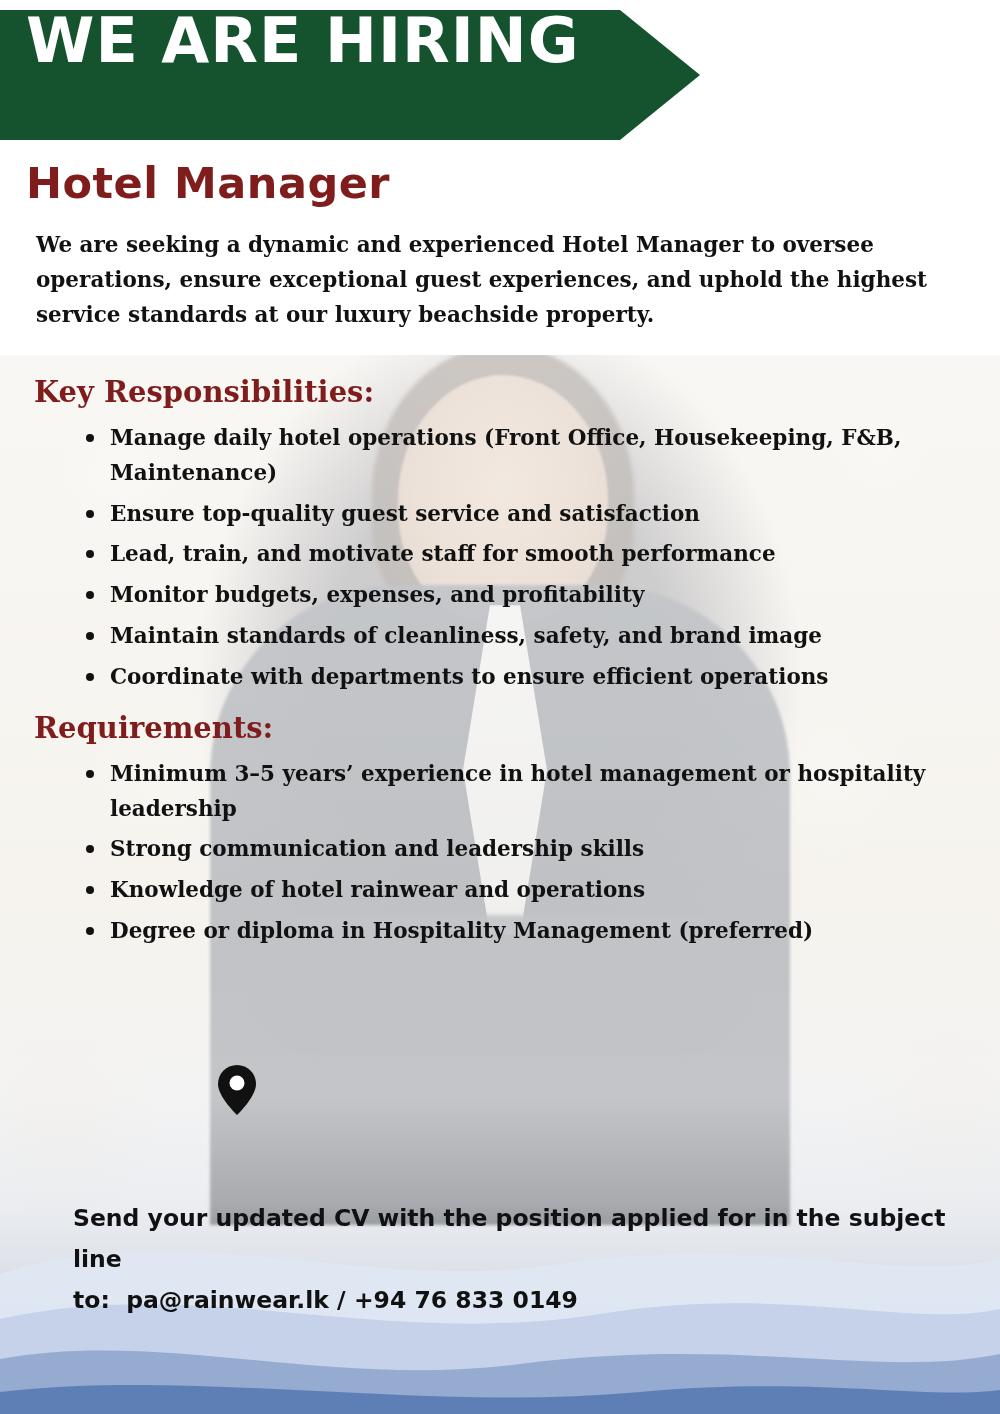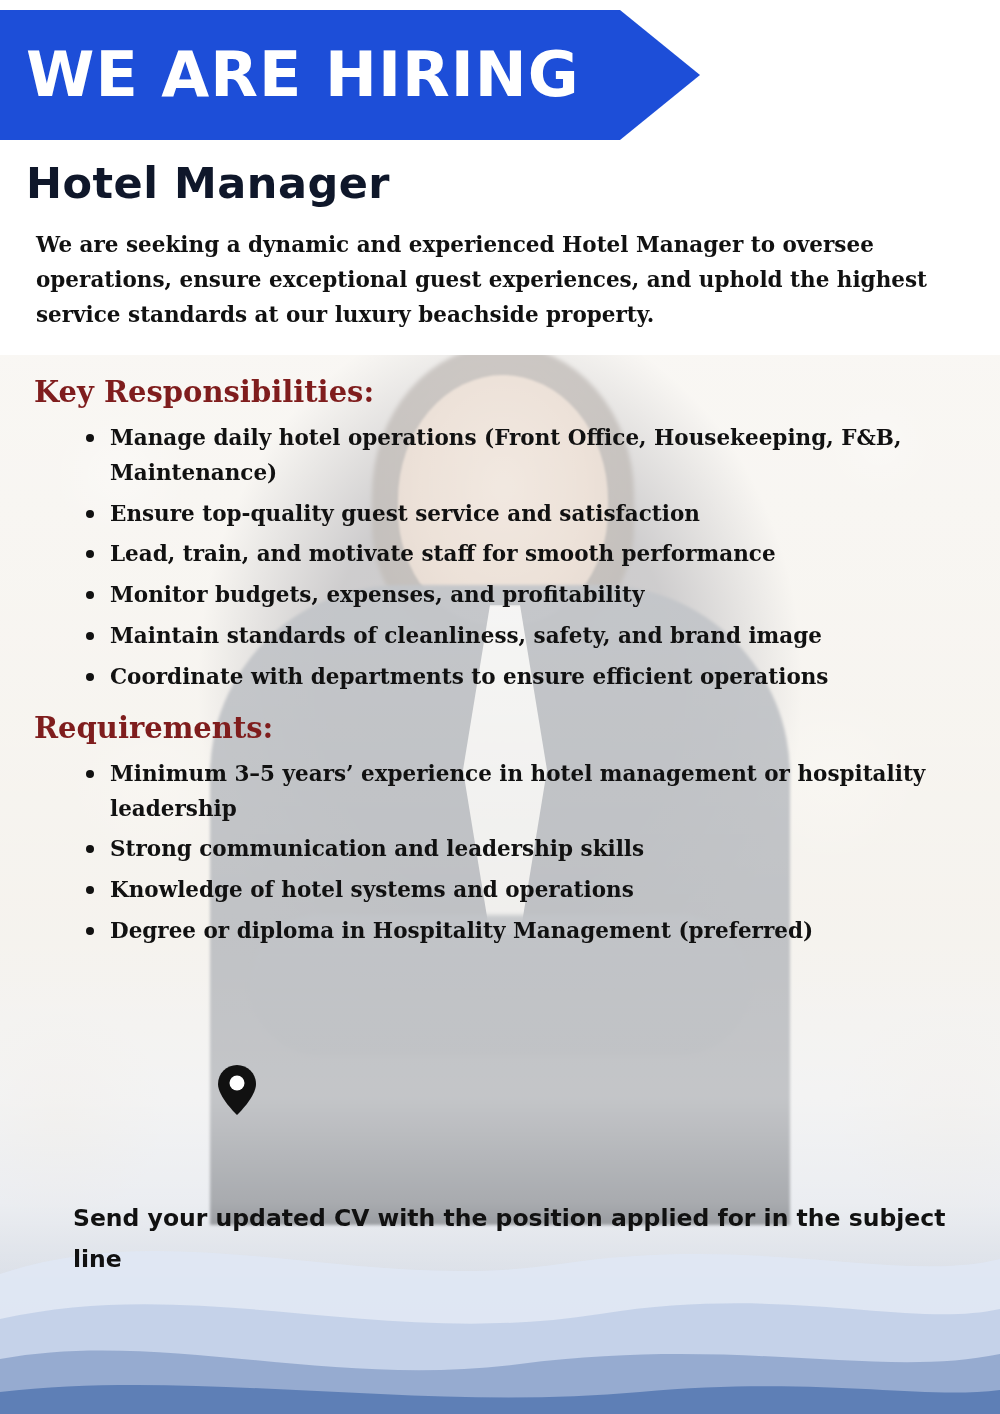--- a/index.html
+++ b/index.html
@@ -122,44 +122,44 @@
     overflow: hidden;
   }
 
   
   .header-banner {
     position: absolute;
     left: 0;
     top: 10px;
     width: 700px;
     height: 130px;
-    background: #1d4ed8;
+    background: #14532d;
     clip-path: polygon(0 0, 620px 0, 700px 65px, 620px 130px, 0 130px);
     display: flex;
-    align-items: center;
+    align-items: flex-start;
   }
   .header-title {
     color: #ffffff;
     font-family: "DejaVu Sans", sans-serif;
     font-weight: bold;
     font-size: 62px;
     letter-spacing: 1px;
     margin-left: 26px;
     line-height: 1;
   }
 
   
   .job-title {
     position: absolute;
     left: 26px;
     top: 158px;
     font-family: "DejaVu Sans", sans-serif;
     font-weight: bold;
     font-size: 43px;
-    color: #0f172a;
+    color: #7f1d1d;
     letter-spacing: 0.5px;
   }
   .intro {
     position: absolute;
     left: 36px;
     top: 228px;
     width: 950px;
     font-family: "DejaVu Serif", serif;
     font-weight: bold;
     font-size: 21.5px;
@@ -290,31 +290,32 @@
       <li>Lead, train, and motivate staff for smooth performance</li>
       <li>Monitor budgets, expenses, and profitability</li>
       <li>Maintain standards of cleanliness, safety, and brand image</li>
       <li>Coordinate with departments to ensure efficient operations</li>
     </ul>
 
     <div class="section-heading second">Requirements:</div>
     <ul class="bullets">
       <li>Minimum 3–5 years’ experience in hotel management or hospitality leadership</li>
       <li>Strong communication and leadership skills</li>
-      <li>Knowledge of hotel systems and operations</li>
+      <li>Knowledge of hotel rainwear and operations</li>
       <li>Degree or diploma in Hospitality Management (preferred)</li>
     </ul>
   </div>
 
   <div class="location-block">
     <span class="pin-icon">
       <svg width="44" height="58" viewBox="0 0 44 58">
         <path d="M22 2 C11.5 2 3 10.5 3 21 C3 34 22 52 22 52 C22 52 41 34 41 21 C41 10.5 32.5 2 22 2 Z" fill="#111111"></path>
         <circle cx="22" cy="20" r="7.5" fill="#ffffff"></circle>
       </svg>
     </span>
   </div>
 
   <div class="contact">
     <div>Send your updated CV with the position applied for in the subject line</div>
+    <div class="line2"><span>to:  </span><span>pa@rainwear.lk</span><span> / </span><span>+94 76 833 0149</span></div>
   </div>
 
 </div>
 
 </body></html>

